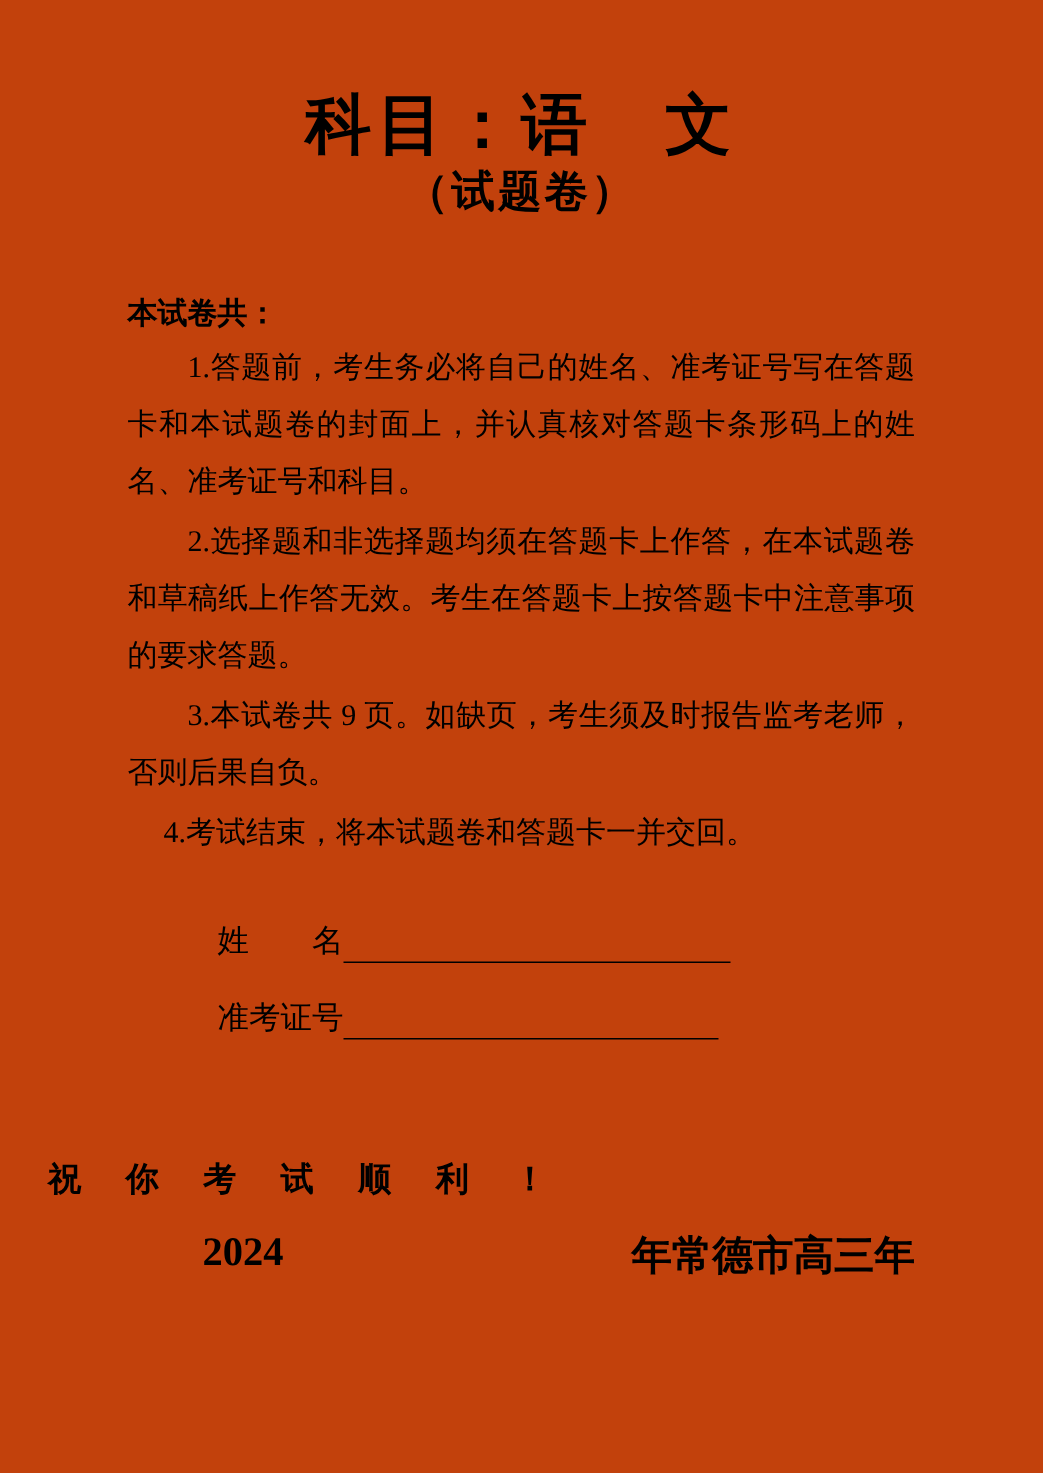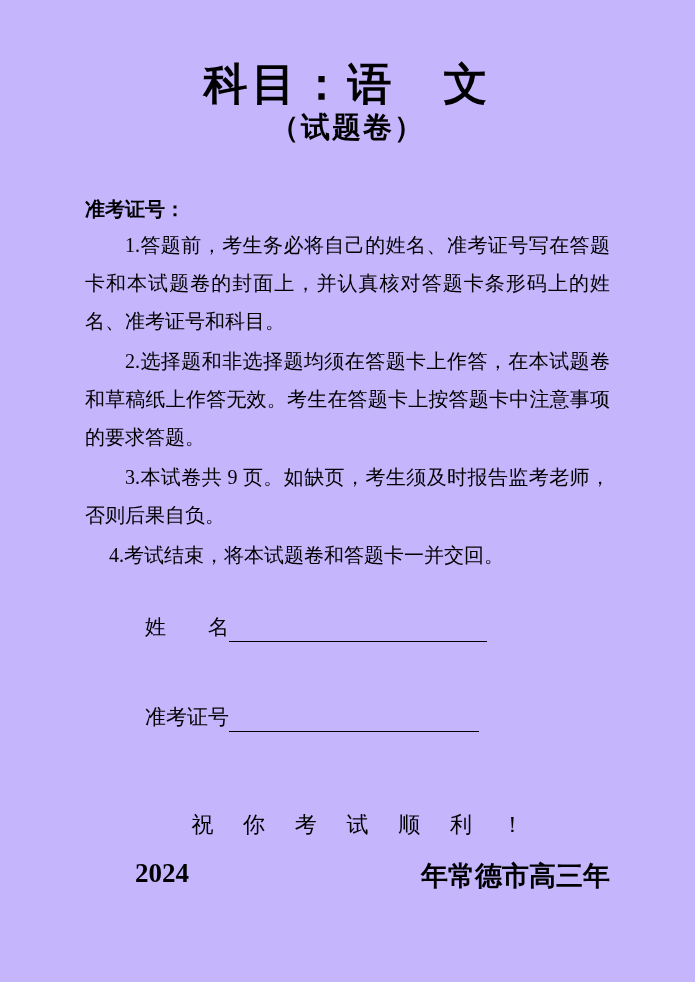--- a/index.html
+++ b/index.html
@@ -8,21 +8,21 @@
     width: 695px;
     height: 982px;
     background: #ffffff;
     color: #000000;
     font-family: "Liberation Serif", serif;
   }
   .page {
     position: relative;
     width: 695px;
     height: 982px;
-    background: #c4b5fd;
+    background: #c2410c;
     overflow: hidden;
   }
   .title {
     margin-top: 60px;
     text-align: center;
     font-family: "Liberation Sans", sans-serif;
     font-weight: bold;
     font-size: 44px;
     letter-spacing: 4px;
     line-height: 1.1;
@@ -51,36 +51,36 @@
     text-indent: 2em;
   }
   .para.short { text-indent: 1.2em; }
   .field-row {
     display: flex;
     align-items: flex-end;
     margin-left: 60px;
     font-size: 21px;
   }
   .field-row.name-row { margin-top: 38px; text-align: right; }
-  .field-row.examno-row { margin-top: 60px; }
+  .field-row.examno-row { margin-top: 21px; }
   .field-label {
     white-space: pre;
     line-height: 30px;
   }
   .field-line {
     display: inline-block;
     border-bottom: 1.5px solid #000;
     height: 28px;
   }
   .name-line { width: 258px; }
   .examno-line { width: 250px; }
   .wish {
     margin-top: 78px;
-    text-align: center;
-    font-weight: normal;
+    text-align: left;
+    font-weight: bold;
     font-size: 22px;
     letter-spacing: 0.55em;
     text-indent: 0.55em; 
     padding-left: 20px;
   }
   .footer-row {
     display: flex;
     justify-content: space-between;
     align-items: flex-start;
     margin: 18px 85px 0 135px;
@@ -92,21 +92,21 @@
 <body>
 
 <div class="page">
 
   <div class="title">科目：语　文</div>
 
   <div class="subtitle">（试题卷）</div>
 
   <div class="content">
 
-    <div class="notice-heading">准考证号：</div>
+    <div class="notice-heading">本试卷共：</div>
 
     <p class="para">1.答题前，考生务必将自己的姓名、准考证号写在答题卡和本试题卷的封面上，并认真核对答题卡条形码上的姓名、准考证号和科目。</p>
 
     <p class="para">2.选择题和非选择题均须在答题卡上作答，在本试题卷和草稿纸上作答无效。考生在答题卡上按答题卡中注意事项的要求答题。</p>
 
     <p class="para">3.本试卷共 9 页。如缺页，考生须及时报告监考老师，否则后果自负。</p>
 
     <p class="para short">4.考试结束，将本试题卷和答题卡一并交回。</p>
 
     <div class="field-row name-row">

